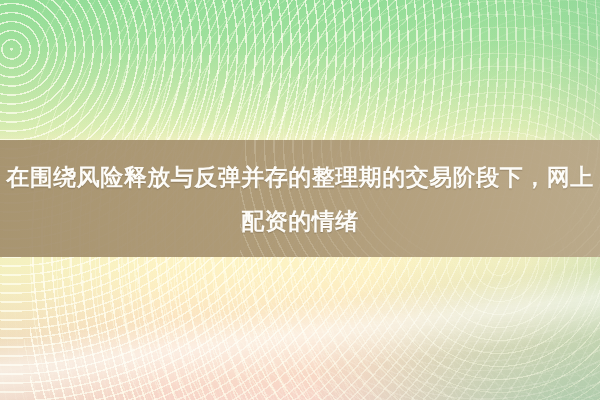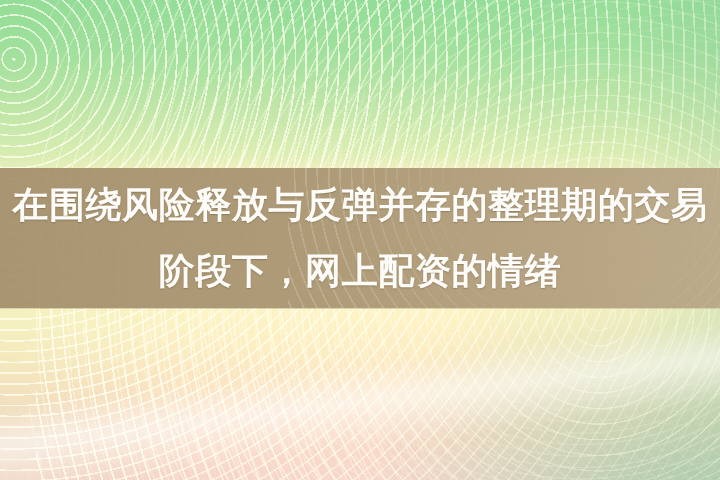--- a/index.html
+++ b/index.html
@@ -215,22 +215,22 @@
   .headline {
     position: relative;
     z-index: 2;
     width: 100%;
     margin: 0;
     padding: 0 6px;
     box-sizing: border-box;
     text-align: center;
     font-family: "DejaVu Sans", "Liberation Sans", sans-serif;
     font-weight: bold;
-    font-size: 30px;
-    line-height: 55px;
+    font-size: 23px;
+    line-height: 44px;
     letter-spacing: 0.5px;
     color: #fdfcf8;
     text-shadow: 0 1px 1px rgba(90, 72, 48, 0.35);
     word-break: break-all;
   }
 </style>
 </head>
 <body>
 
 <div id="banner">

